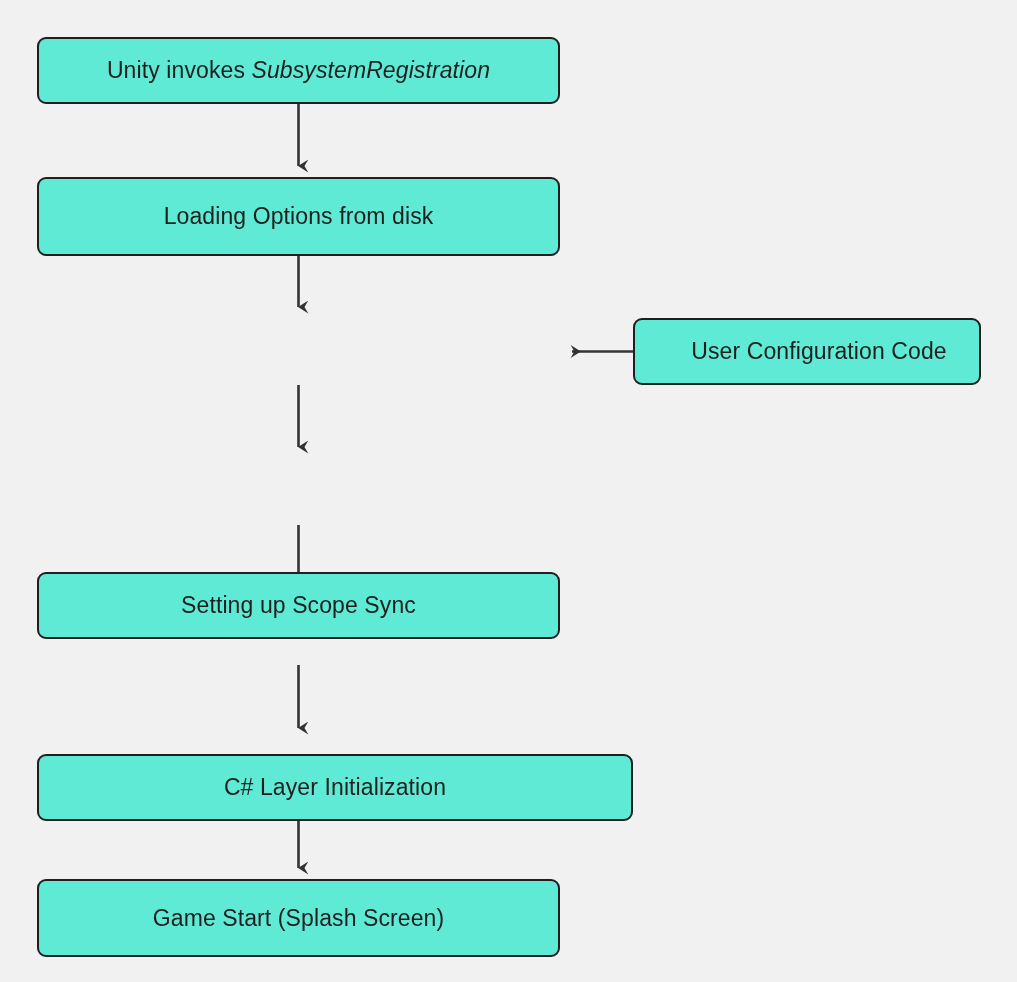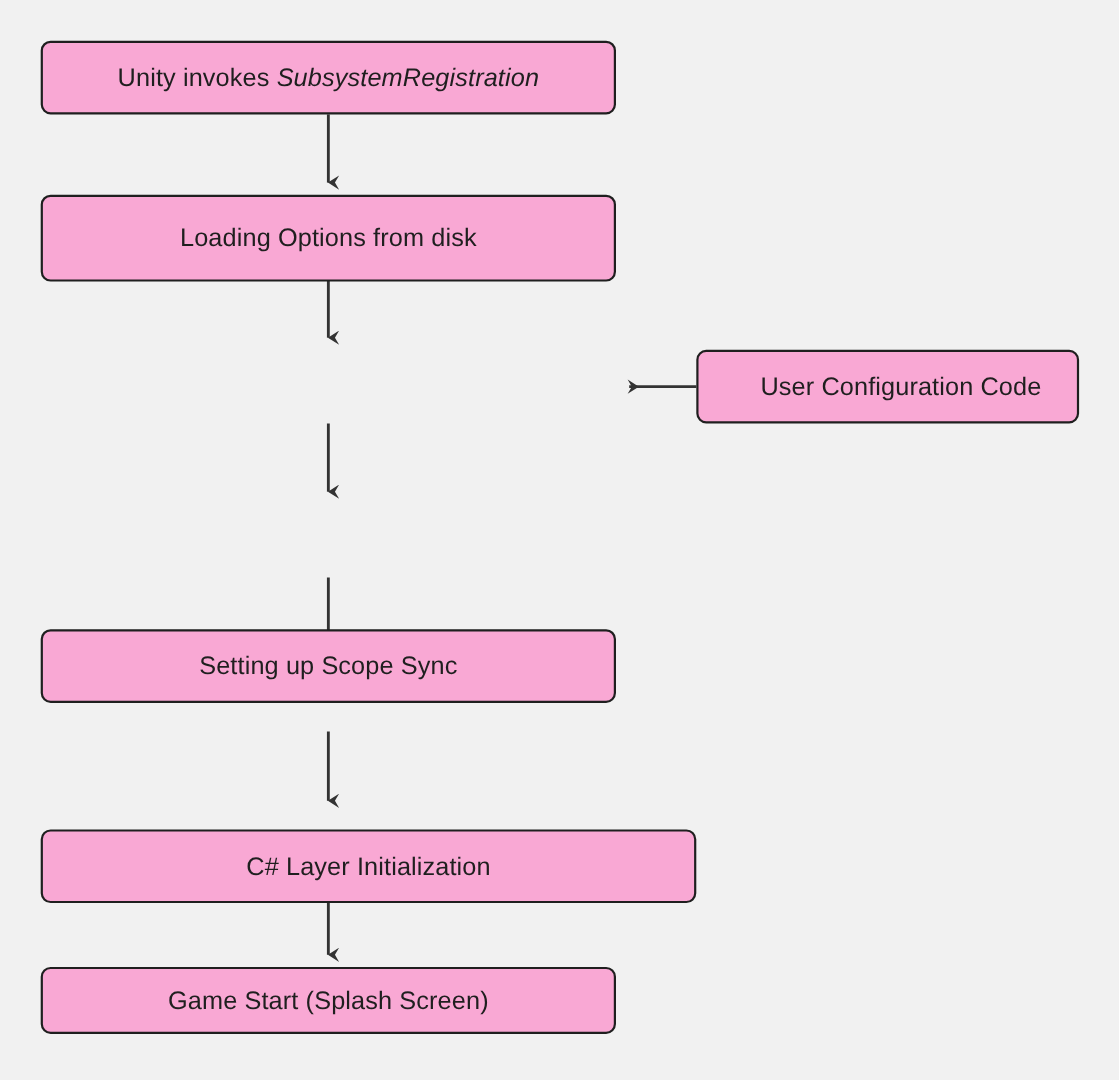--- a/index.html
+++ b/index.html
@@ -22,21 +22,21 @@
     position: absolute;
     left: 0;
     top: 0;
     width: 1017px;
     height: 982px;
     pointer-events: none;
   }
   .node {
     position: absolute;
     box-sizing: border-box;
-    background: #f9a8d4;
+    background: #5eead4;
     border: 2.4px solid #1f1f1f;
     border-radius: 9px;
     display: flex;
     align-items: center;
     justify-content: center;
     text-align: center;
   }
   .node-label {
     font-size: 23px;
     line-height: 1.25;
@@ -86,21 +86,21 @@
 
 
   <div class="node" style="left:37px; top:572px; width:523px; height:67px;">
     <span class="node-label">Setting up Scope Sync</span>
   </div>
 
   <div class="node" style="left:37px; top:754px; width:596px; height:67px;">
     <span class="node-label">C# Layer Initialization</span>
   </div>
 
-  <div class="node" style="left:37px; top:879px; width:523px; height:61px;">
+  <div class="node" style="left:37px; top:879px; width:523px; height:78px;">
     <span class="node-label">Game Start (Splash Screen)</span>
   </div>
 
   <div class="node" style="left:633px; top:318px; width:348px; height:67px;padding-left:24px;">
     <span class="node-label">User Configuration Code</span>
   </div>
 
 </div>
 
 </body></html>

